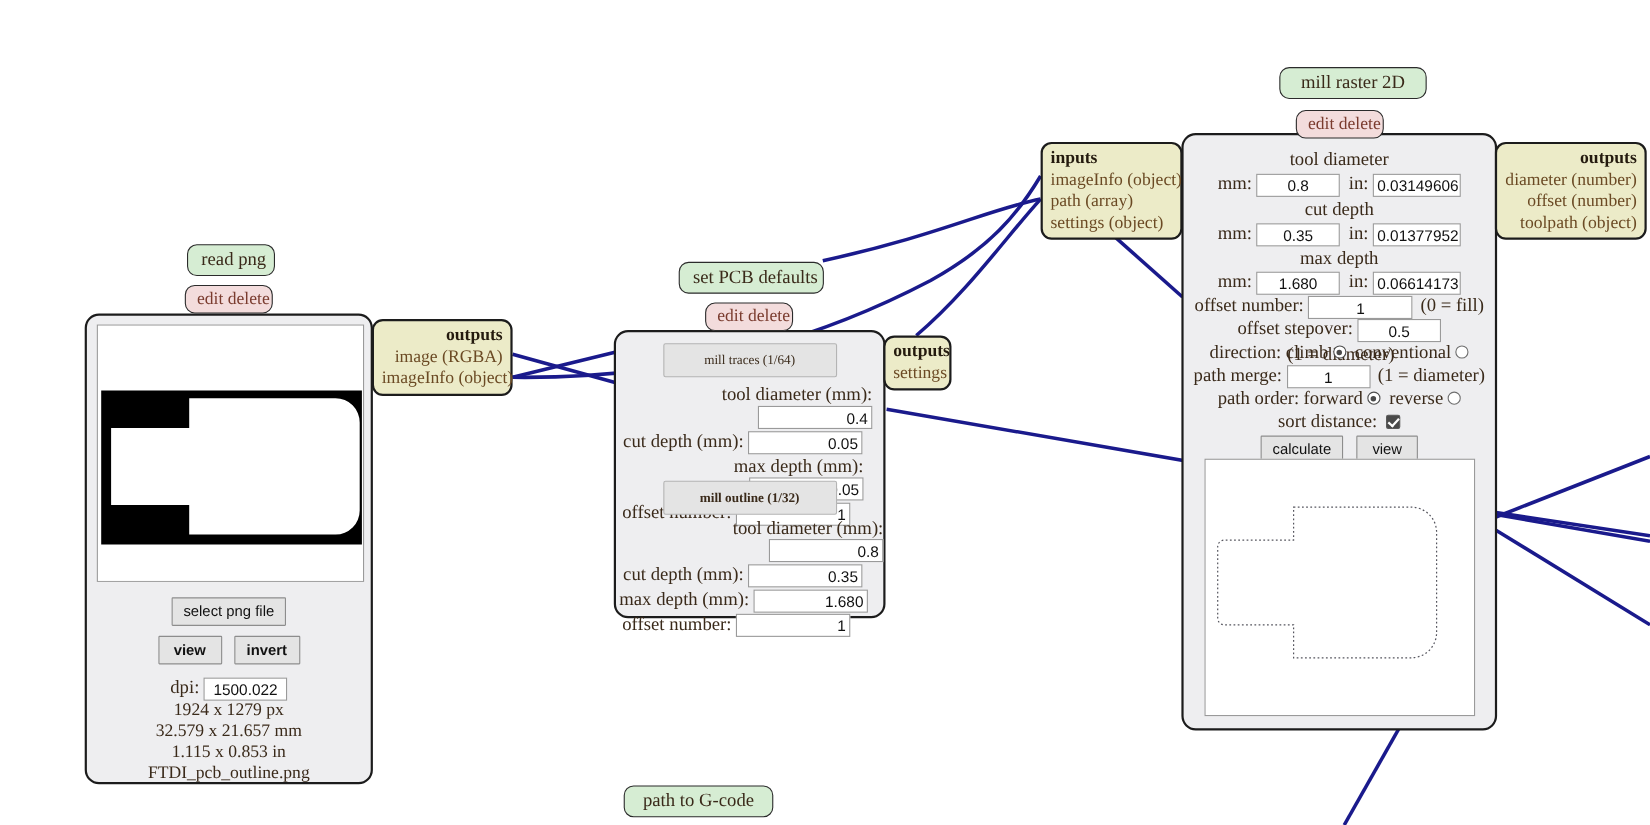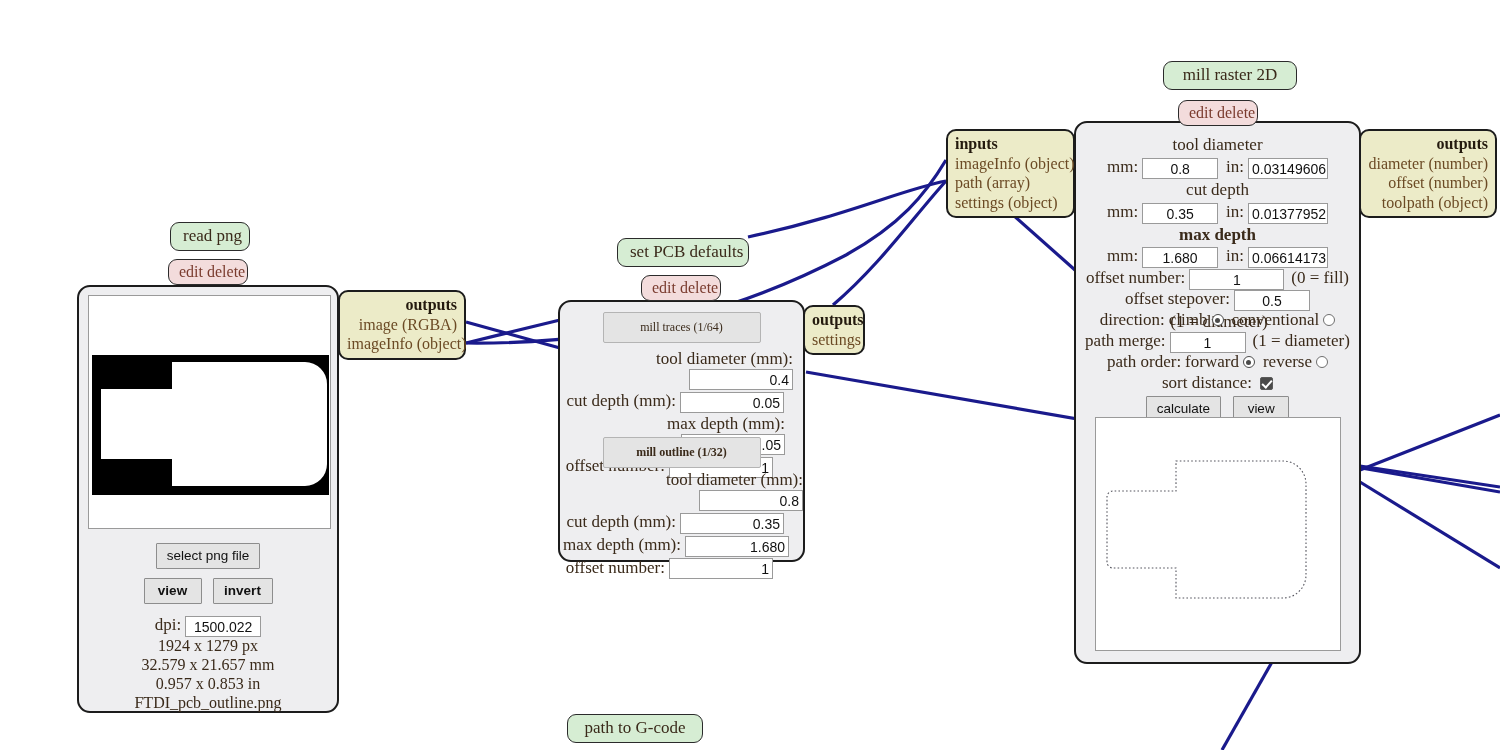--- a/index.html
+++ b/index.html
@@ -126,21 +126,21 @@
       </div>
 
       <div style="position:absolute;left:0;top:327px;width:100%;text-align:center;">
         <span class="rowlbl">dpi:</span>
         <span class="fld" style="width:76px;">1500.022</span>
       </div>
 
       <div style="position:absolute;left:0;top:349px;width:100%;">
         <div class="meta">1924 x 1279 px</div>
         <div class="meta">32.579 x 21.657 mm</div>
-        <div class="meta">0.957 x 0.853 in</div>
+        <div class="meta">1.115 x 0.853 in</div>
         <div class="meta">FTDI_pcb_outline.png</div>
       </div>
     </div>
 
     <div class="port right" style="left:338px;top:290px;width:128px;">
       <div class="hd">outputs</div>
       <div class="pl">image (RGBA)</div>
       <div class="pl">imageInfo (object)</div>
     </div>
   </div>
@@ -229,21 +229,21 @@
       </div>
 
       <div class="rowlbl ctr" style="position:absolute;left:0;top:56px;width:100%;">cut depth</div>
       <div style="position:absolute;left:0;top:78px;width:100%;text-align:center;">
         <span class="rowlbl">mm:</span>
         <span class="fld" style="width:76px;">0.35</span>
         <span class="rowlbl" style="margin-left:4px;">in:</span>
         <span class="fld" style="width:80px;">0.01377952</span>
       </div>
 
-      <div class="rowlbl ctr" style="position:absolute;left:0;top:101px;width:100%;font-weight:bold;">max depth</div>
+      <div class="rowlbl ctr" style="position:absolute;left:0;top:101px;width:100%;">max depth</div>
       <div style="position:absolute;left:0;top:122px;width:100%;text-align:center;">
         <span class="rowlbl">mm:</span>
         <span class="fld" style="width:76px;">1.680</span>
         <span class="rowlbl" style="margin-left:4px;">in:</span>
         <span class="fld" style="width:80px;">0.06614173</span>
       </div>
 
       <div style="position:absolute;left:0;top:144px;width:100%;text-align:center;">
         <span class="rowlbl">offset number:</span>
         <span class="fld" style="width:95px;">1</span>

